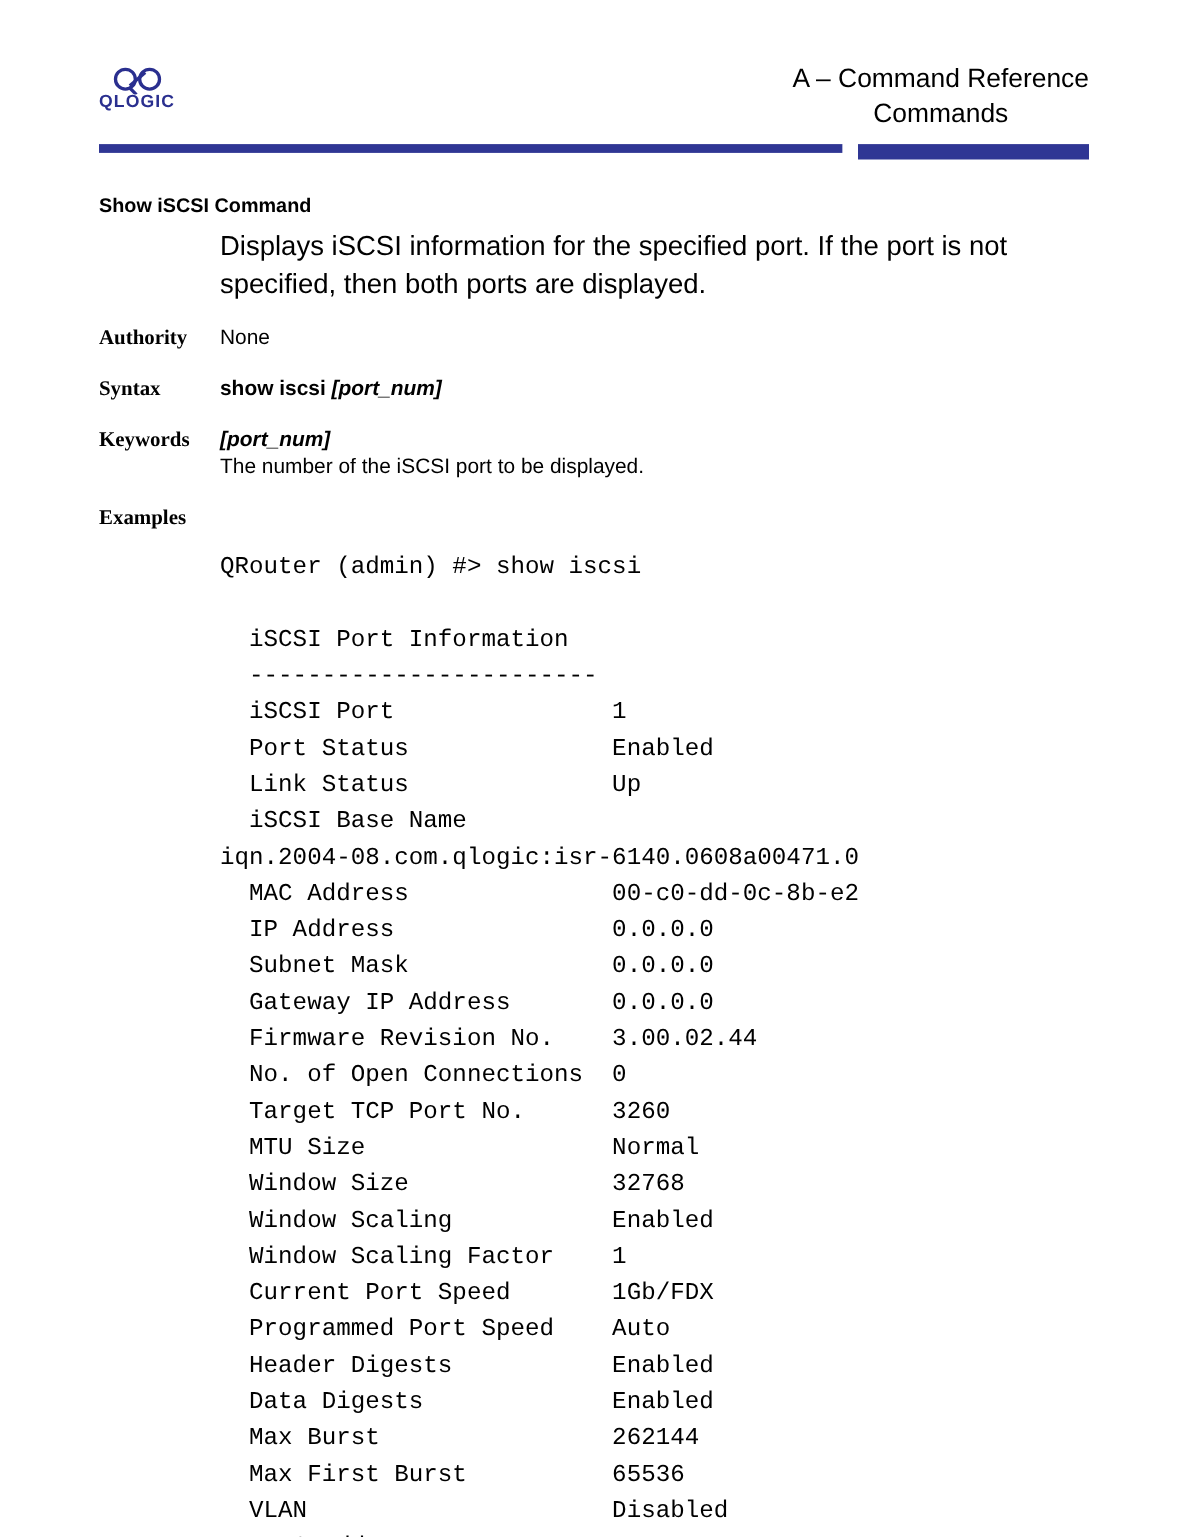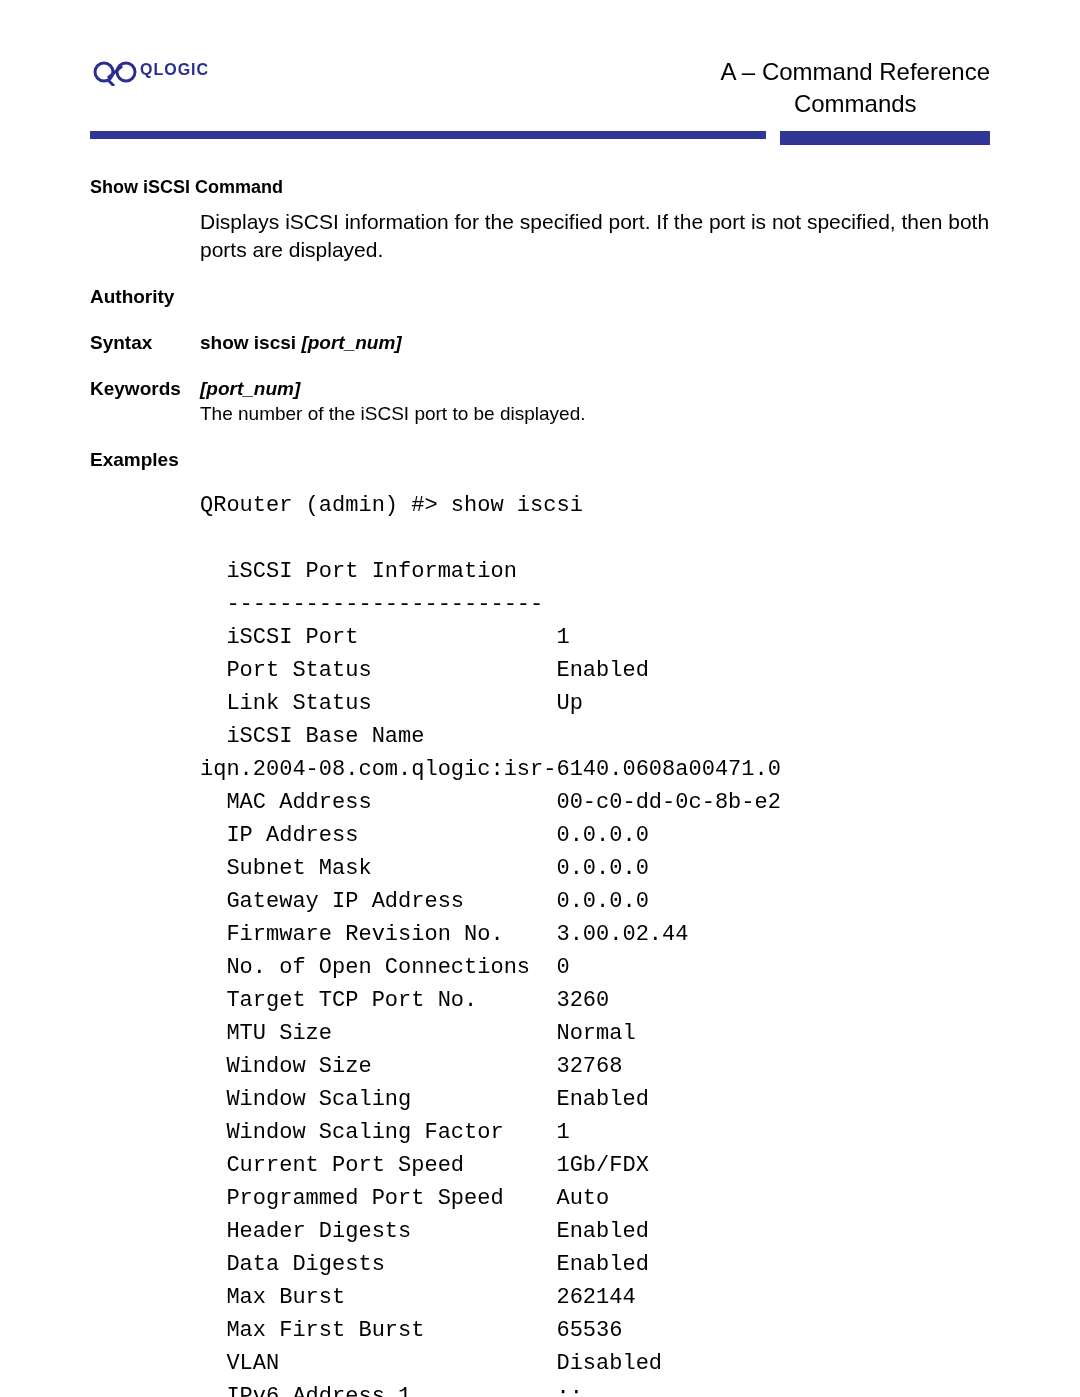--- a/index.html
+++ b/index.html
@@ -14,21 +14,21 @@
     padding: 56px 90px 40px 90px;
     box-sizing: border-box;
   }
   .header {
     display: flex;
     justify-content: space-between;
     align-items: flex-start;
   }
   .logo {
     display: flex;
-    flex-direction: row;
+    flex-direction: column;
     align-items: center;
     color: #2a2f8f;
   }
   .logo-svg { width: 50px; height: 30px; }
   .logo-text {
     font-family: Arial, sans-serif;
     font-weight: bold;
     font-size: 16px;
     letter-spacing: 1px;
     color: #2a2f8f;
@@ -61,33 +61,34 @@
   .content {
     margin-top: 32px;
   }
   h1 {
     font-size: 18px;
     font-weight: bold;
     margin: 0 0 10px 0;
   }
   .intro {
     margin-left: 110px;
-    font-size: 21px;
+    font-size: 25px;
     line-height: 1.35;
   }
   .row {
     display: flex;
     margin-top: 20px;
     font-size: 19px;
     line-height: 1.35;
   }
   .label {
     width: 110px;
     flex-shrink: 0;
     font-weight: bold;
+    font-family: Liberation Serif, serif;
   }
   .value { flex: 1; }
   .mono { font-family: "Courier New", monospace; }
   .syntax b { font-weight: bold; }
   .syntax i { font-style: italic; }
   .kw-head { font-weight: bold; font-style: italic; }
   pre {
     font-family: "Courier New", monospace;
     font-size: 22px;
     line-height: 1.50;
@@ -133,20 +134,21 @@
     <div class="rule-gap"></div>
     <div class="rule-right"></div>
   </div>
 
   <div class="content">
     <h1>Show iSCSI Command</h1>
     <div class="intro">Displays iSCSI information for the specified port. If the port is not specified, then both ports are displayed.</div>
 
     <div class="row">
       <div class="label">Authority</div>
+      <div class="value">None</div>
     </div>
 
     <div class="row">
       <div class="label">Syntax</div>
       <div class="value syntax">
         <b>show  iscsi </b><b><i>[port_num]</i></b>
       </div>
     </div>
 
     <div class="row">

